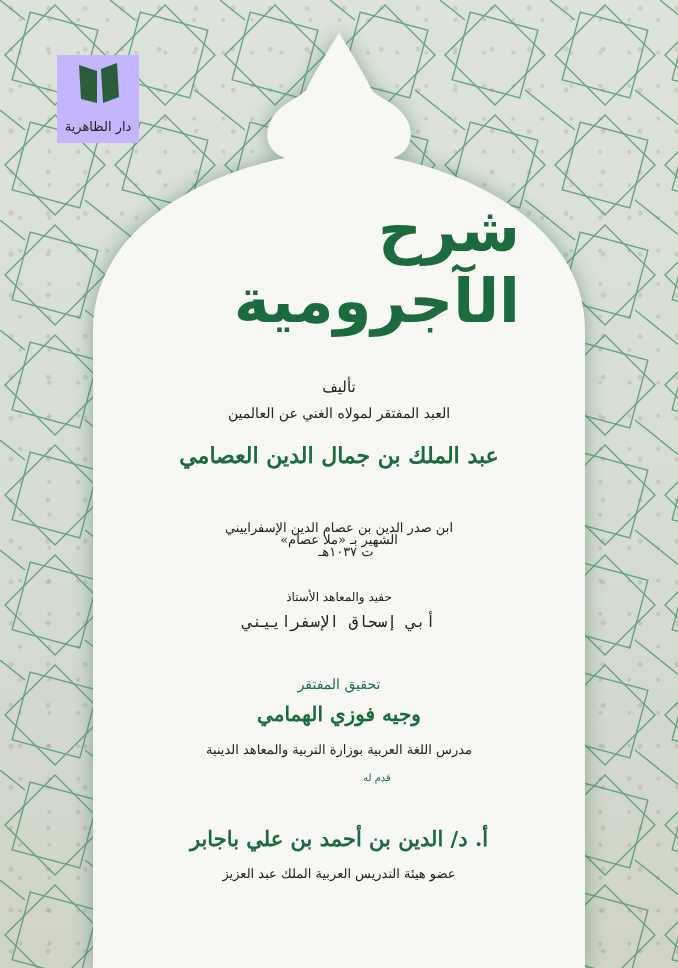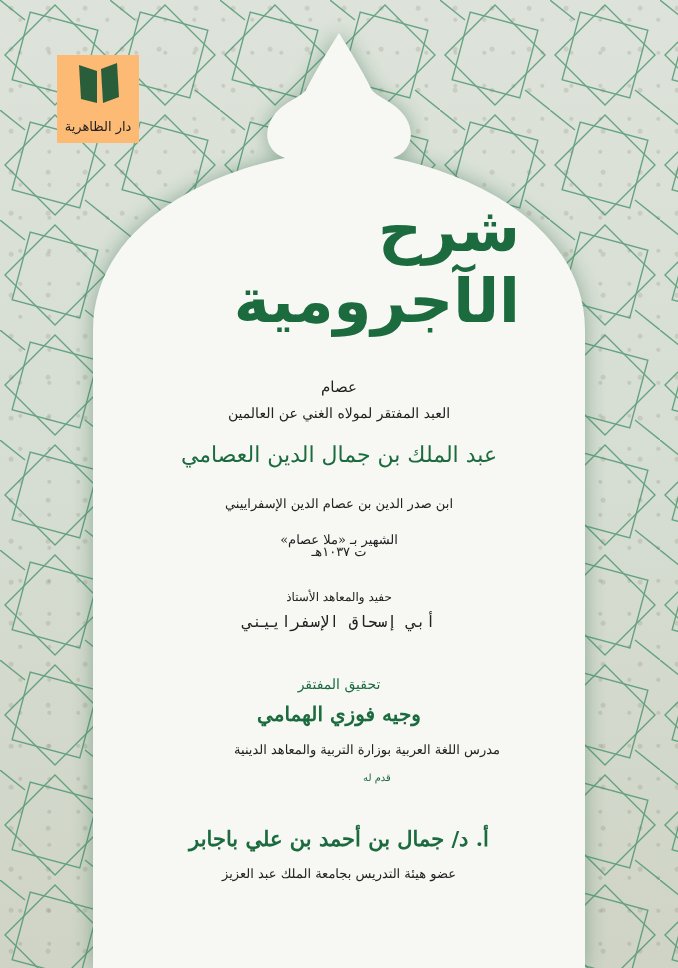--- a/index.html
+++ b/index.html
@@ -11,21 +11,21 @@
     .bg {
       position: absolute; inset: 0;
       background:
         radial-gradient(circle at 30% 20%, rgba(120,110,90,0.18) 0 2px, transparent 3px) 0 0/37px 41px,
         radial-gradient(circle at 70% 60%, rgba(90,80,60,0.15) 0 1.5px, transparent 2.5px) 0 0/29px 33px,
         linear-gradient(180deg, #dde3da 0%, #d6ddd2 50%, #cfd4c6 100%);
     }
     .pattern { position: absolute; inset: 0; }
     .logo-box {
       position: absolute; left: 57px; top: 55px; width: 82px; width: 82px; height: 88px;
-      background: #fdba74;
+      background: #c4b5fd;
     }
     .panel-svg { position: absolute; left: 0; top: 0; }
     .title {
       position: absolute; left: 160px; top: 205px; width: 360px; height: 120px;
       display: flex; align-items: center; justify-content: center;
       color: #1b6b3e; font-size: 61px; font-weight: bold; direction: rtl;
       font-family: "DejaVu Sans", sans-serif; letter-spacing: 2px;
     }
     .line { position: absolute; left: 93px; width: 492px; text-align: center; direction: rtl; }
     .green { color: #1b6b3e; }
@@ -67,29 +67,29 @@
 <div class="logo-box">
   <svg width="82" height="60" viewBox="0 0 82 60">
     <polygon points="22,10 40,16 40,48 24,44" fill="#2a5e3a"></polygon>
     <polygon points="44,14 60,8 62,42 46,48" fill="#2a5e3a"></polygon>
   </svg>
   <div style="text-align:center;font-size:13px;color:#222;direction:rtl;font-family:'DejaVu Sans',sans-serif;">دار الظاهرية</div>
 </div>
 
 <div class="title">شرح الآجرومية</div>
 
-<div class="line dark" style="top:378px;font-size:15px;">عصام</div>
+<div class="line dark" style="top:378px;font-size:15px;">تأليف</div>
 <div class="line dark" style="top:405px;font-size:14px;">العبد المفتقر لمولاه الغني عن العالمين</div>
-<div class="line green" style="top:442px;font-size:22px;font-weight:normal;">عبد الملك بن جمال الدين العصامي</div>
-<div class="line dark" style="top:496px;font-size:13px;">ابن صدر الدين بن عصام الدين الإسفراييني</div>
+<div class="line green" style="top:442px;font-size:22px;font-weight:bold;">عبد الملك بن جمال الدين العصامي</div>
+<div class="line dark" style="top:520px;font-size:13px;">ابن صدر الدين بن عصام الدين الإسفراييني</div>
 <div class="line dark" style="top:518px;font-size:13px;margin-top:14px;">الشهير بـ «ملا عصام»</div>
-<div class="line dark" style="top:544px;font-size:13px;">ت ١٠٣٧هـ</div>
+<div class="line dark" style="top:544px;font-size:13px;margin-left:7px;">ت ١٠٣٧هـ</div>
 
 <div class="line dark" style="top:590px;font-size:12px;">حفيد والمعاهد الأستاذ</div>
 <div class="line dark" style="top:612px;font-size:16px;font-family:Liberation Mono, monospace;">أبي إسحاق الإسفراييني</div>
 
 <div class="line green" style="top:676px;font-size:14px;">تحقيق المفتقر</div>
 <div class="line green" style="top:702px;font-size:20px;font-weight:bold;">وجيه فوزي الهمامي</div>
-<div class="line dark" style="top:742px;font-size:13px;padding-left:28px;">مدرس اللغة العربية بوزارة التربية والمعاهد الدينية</div>
+<div class="line dark" style="top:742px;font-size:13px;">مدرس اللغة العربية بوزارة التربية والمعاهد الدينية</div>
 
 <div class="line green" style="top:772px;font-size:10px;margin-left:38px;">قدم له</div>
-<div class="line green" style="top:826px;font-size:21px;font-weight:bold;">أ. د/ جمال بن أحمد بن علي باجابر</div>
-<div class="line dark" style="top:866px;font-size:13px;">عضو هيئة التدريس بجامعة الملك عبد العزيز</div>
+<div class="line green" style="top:826px;font-size:21px;font-weight:bold;">أ. د/ الدين بن أحمد بن علي باجابر</div>
+<div class="line dark" style="top:866px;font-size:13px;">عضو هيئة التدريس العربية الملك عبد العزيز</div>
 
 </body></html>

